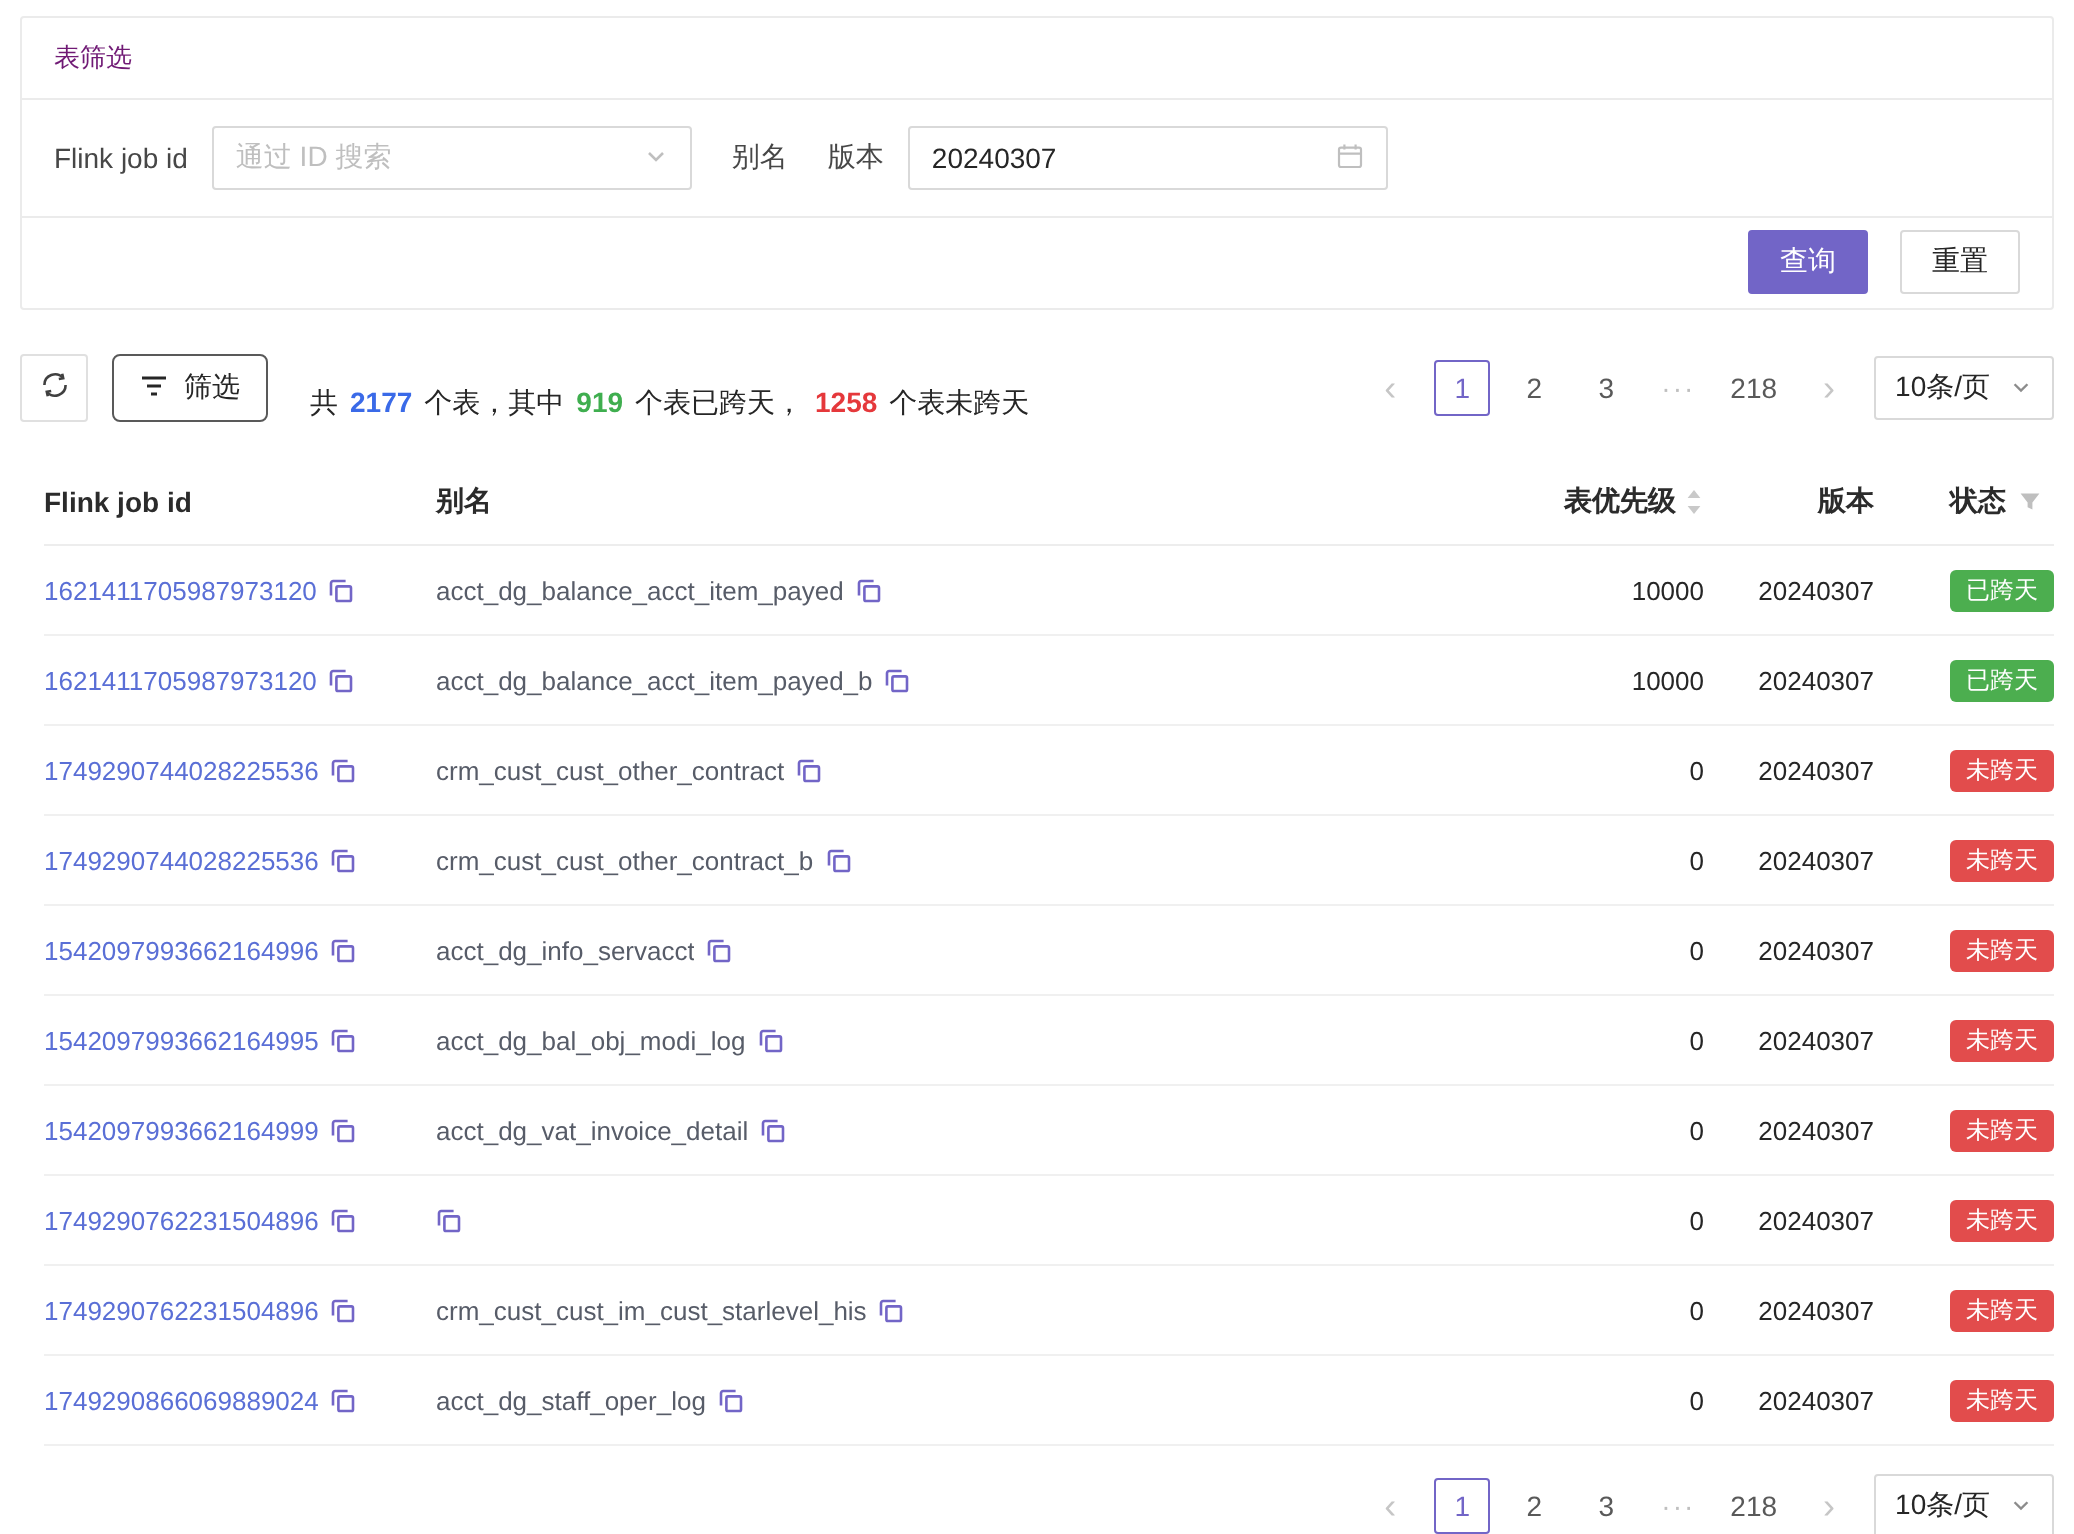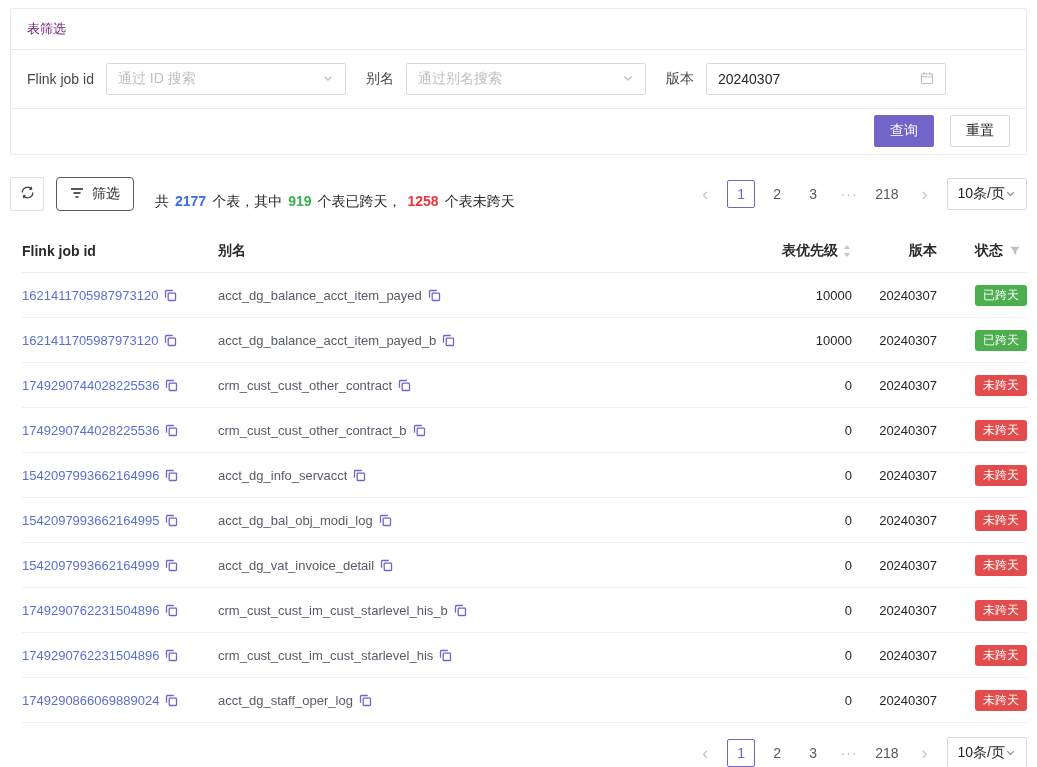--- a/index.html
+++ b/index.html
@@ -46,21 +46,21 @@
   .num-red{color:var(--red_text);}
 
   
   .pagination{margin-left:auto; display:flex; align-items:center; gap:8px; color:#595959;}
   .pg-item{min-width:28px; height:28px; padding:0 4px; display:flex; align-items:center; justify-content:center;
            border-radius:2px; cursor:pointer; user-select:none;}
   .pg-active{border:1px solid var(--accent); color:var(--accent); background:#fff;}
   .pg-arrow{color:#c6c6c6; font-size:18px; line-height:1;}
   .pg-ellipsis{color:#bfbfbf; letter-spacing:1px;}
   .size-select{height:32px; border:1px solid #d9d9d9; border-radius:2px; background:#fff; cursor:pointer;
-               display:flex; align-items:center; padding:0 10px; color:#262626;}
+               display:flex; align-items:center; gap:10px; padding:0 10px; color:#262626;}
   .footer-pagination{display:flex; justify-content:flex-end; margin-top:14px;}
   .footer-pagination .pagination{margin-left:0;}
 
   
   .table{margin-top:18px; padding-left:12px;}
   .thead,.trow{display:grid; grid-template-columns:196px 1fr 175px 85px 90px; align-items:center;}
   .thead{height:44px; border-bottom:1px solid #ededed; font-weight:600; color:#2b2b2b;}
   .trow{height:45px; border-bottom:1px solid #f0f0f0;}
   .th-right,.td-right{display:flex; justify-content:flex-end; text-align:right;}
   .th-right{align-items:center; gap:4px;}
@@ -92,28 +92,20 @@
           <span>
             <svg width="12" height="12" viewBox="0 0 12 12" fill="none" stroke="#bfbfbf" stroke-width="1.3">
                 <path d="M2.5 4.5L6 8l3.5-3.5"></path>
               </svg>
           </span>
         </div>
       </div>
 
       <div class="field">
         <span>别名</span>
-        <div class="control">
-          <span class="placeholder">通过别名搜索</span>
-          <span>
-            <svg width="12" height="12" viewBox="0 0 12 12" fill="none" stroke="#bfbfbf" stroke-width="1.3">
-                <path d="M2.5 4.5L6 8l3.5-3.5"></path>
-              </svg>
-          </span>
-        </div>
       </div>
 
       <div class="field">
         <span>版本</span>
         <div class="control">
           <span class="ctl-value">20240307</span>
           <span>
             <svg width="14" height="14" viewBox="0 0 14 14" fill="none" stroke="#bfbfbf" stroke-width="1.1">
               <rect x="1.5" y="2.8" width="11" height="9.7" rx="1"></rect>
               <path d="M1.5 5.8h11M4.2 1.2v2.6M9.8 1.2v2.6"></path>
@@ -383,21 +375,20 @@
     <div class="td td-id">
       <a class="id-link">1749290762231504896</a>
       <span class="copy-icon">
         <svg width="13" height="13" viewBox="0 0 13 13" fill="none" stroke="currentColor" stroke-width="1.3">
           <rect x="4.2" y="4.2" width="7.3" height="7.3" rx="0.8"></rect>
           <path d="M8.8 1.5H2.6a1.1 1.1 0 0 0-1.1 1.1v6.2"></path>
         </svg>
       </span>
     </div>
     <div class="td td-alias">
-      <a class="alias-link">crm_cust_cust_im_cust_starlevel_his_b</a>
       <span class="copy-icon">
         <svg width="13" height="13" viewBox="0 0 13 13" fill="none" stroke="currentColor" stroke-width="1.3">
           <rect x="4.2" y="4.2" width="7.3" height="7.3" rx="0.8"></rect>
           <path d="M8.8 1.5H2.6a1.1 1.1 0 0 0-1.1 1.1v6.2"></path>
         </svg>
       </span>
     </div>
     <div class="td td-right">0</div>
     <div class="td td-right">20240307</div>
     <div class="td td-status">

